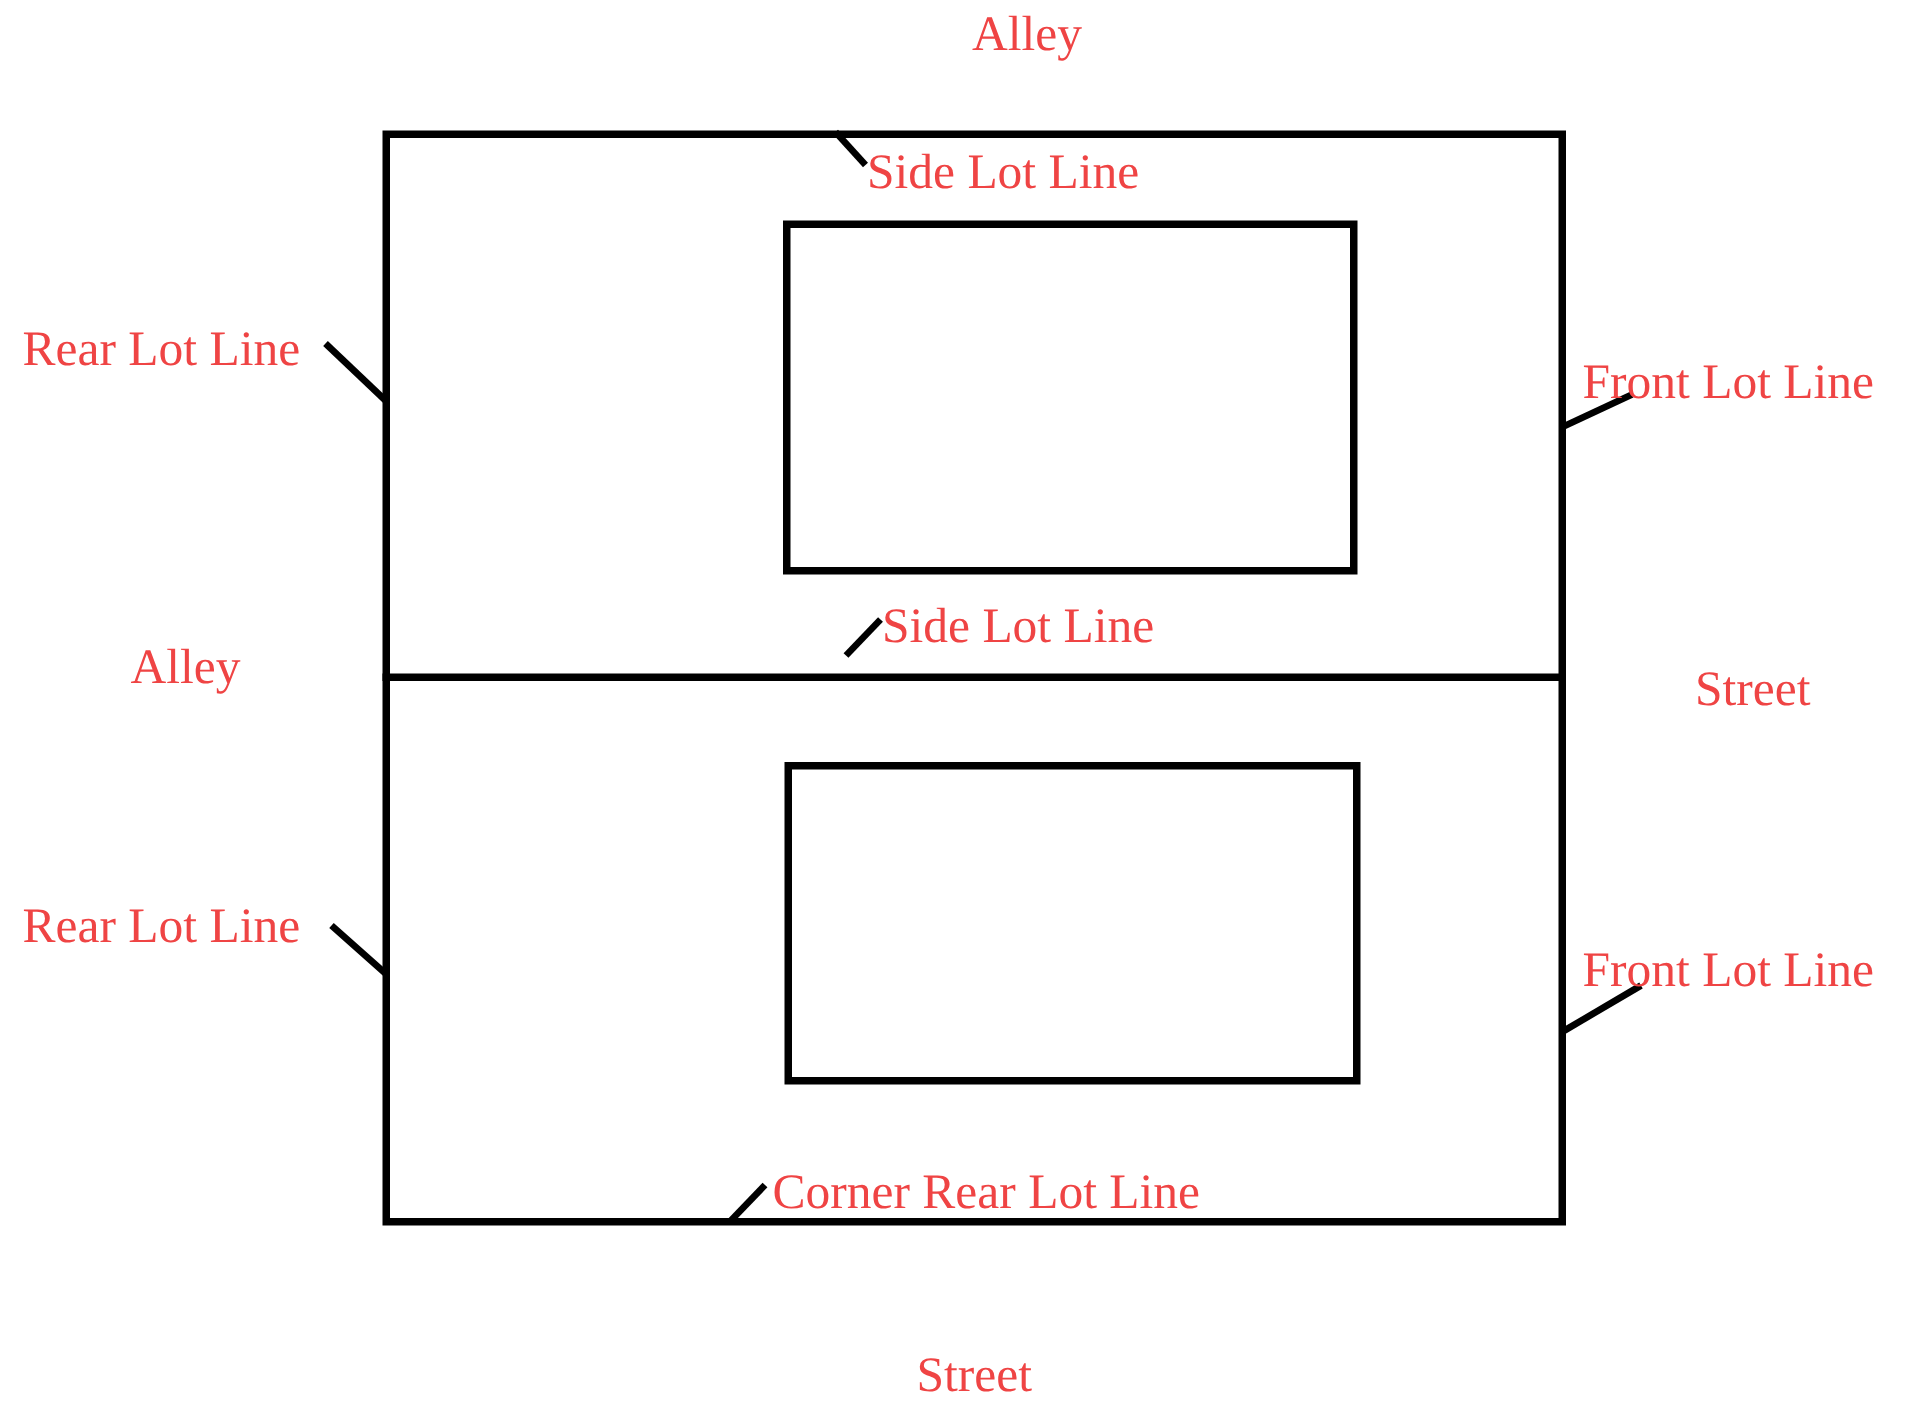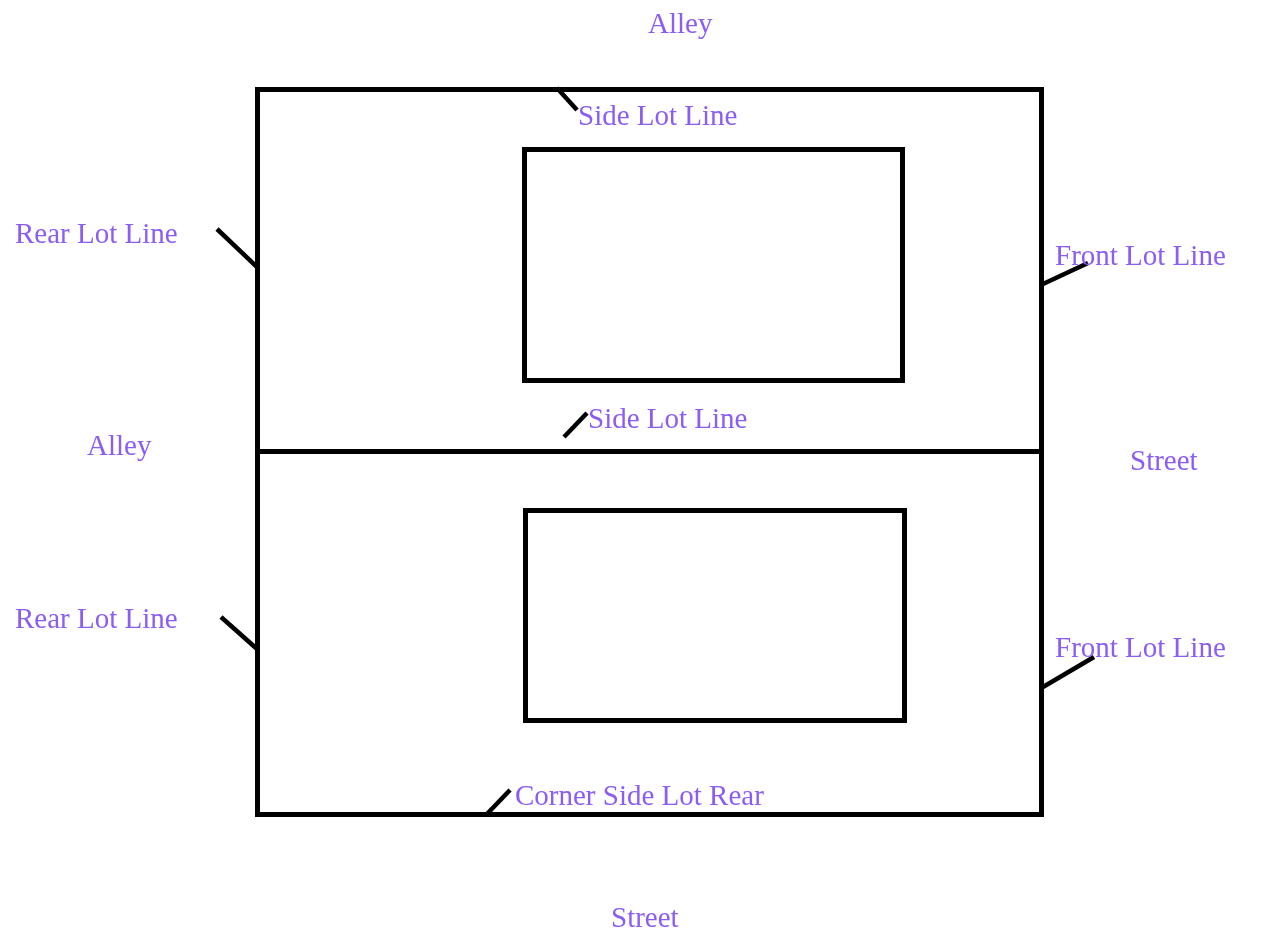--- a/index.html
+++ b/index.html
@@ -27,22 +27,22 @@
     stroke: #000000;
     stroke-width: 5;
   }
   .leader {
     stroke: #000000;
     stroke-width: 4.5;
     stroke-linecap: butt;
   }
   .lbl {
     position: absolute;
-    color: #8b5cf6;
-    font-size: 29px;
+    color: #ef4444;
+    font-size: 33px;
     line-height: 29px;
     white-space: nowrap;
     letter-spacing: 0px;
   }
   
   .lbl-alley-top            { left: 648px;  top: 9px;   }
   .lbl-side-lot-line-top    { left: 578px;  top: 101px; }
   .lbl-rear-lot-line-top    { left: 15px;   top: 219px; }
   .lbl-front-lot-line-top   { left: 1055px; top: 241px; }
   .lbl-alley-left           { left: 87px;   top: 431px; }
@@ -88,17 +88,17 @@
   <div class="lbl lbl-alley-left">Alley</div>
 
   <div class="lbl lbl-side-lot-line-middle">Side Lot Line</div>
 
   <div class="lbl lbl-street-right">Street</div>
 
   <div class="lbl lbl-rear-lot-line-bottom">Rear Lot Line</div>
 
   <div class="lbl lbl-front-lot-line-bottom">Front Lot Line</div>
 
-  <div class="lbl lbl-corner-side-lot-line">Corner Side Lot Rear</div>
+  <div class="lbl lbl-corner-side-lot-line">Corner Rear Lot Line</div>
 
   <div class="lbl lbl-street-bottom">Street</div>
 
 </div>
 
 </body></html>

